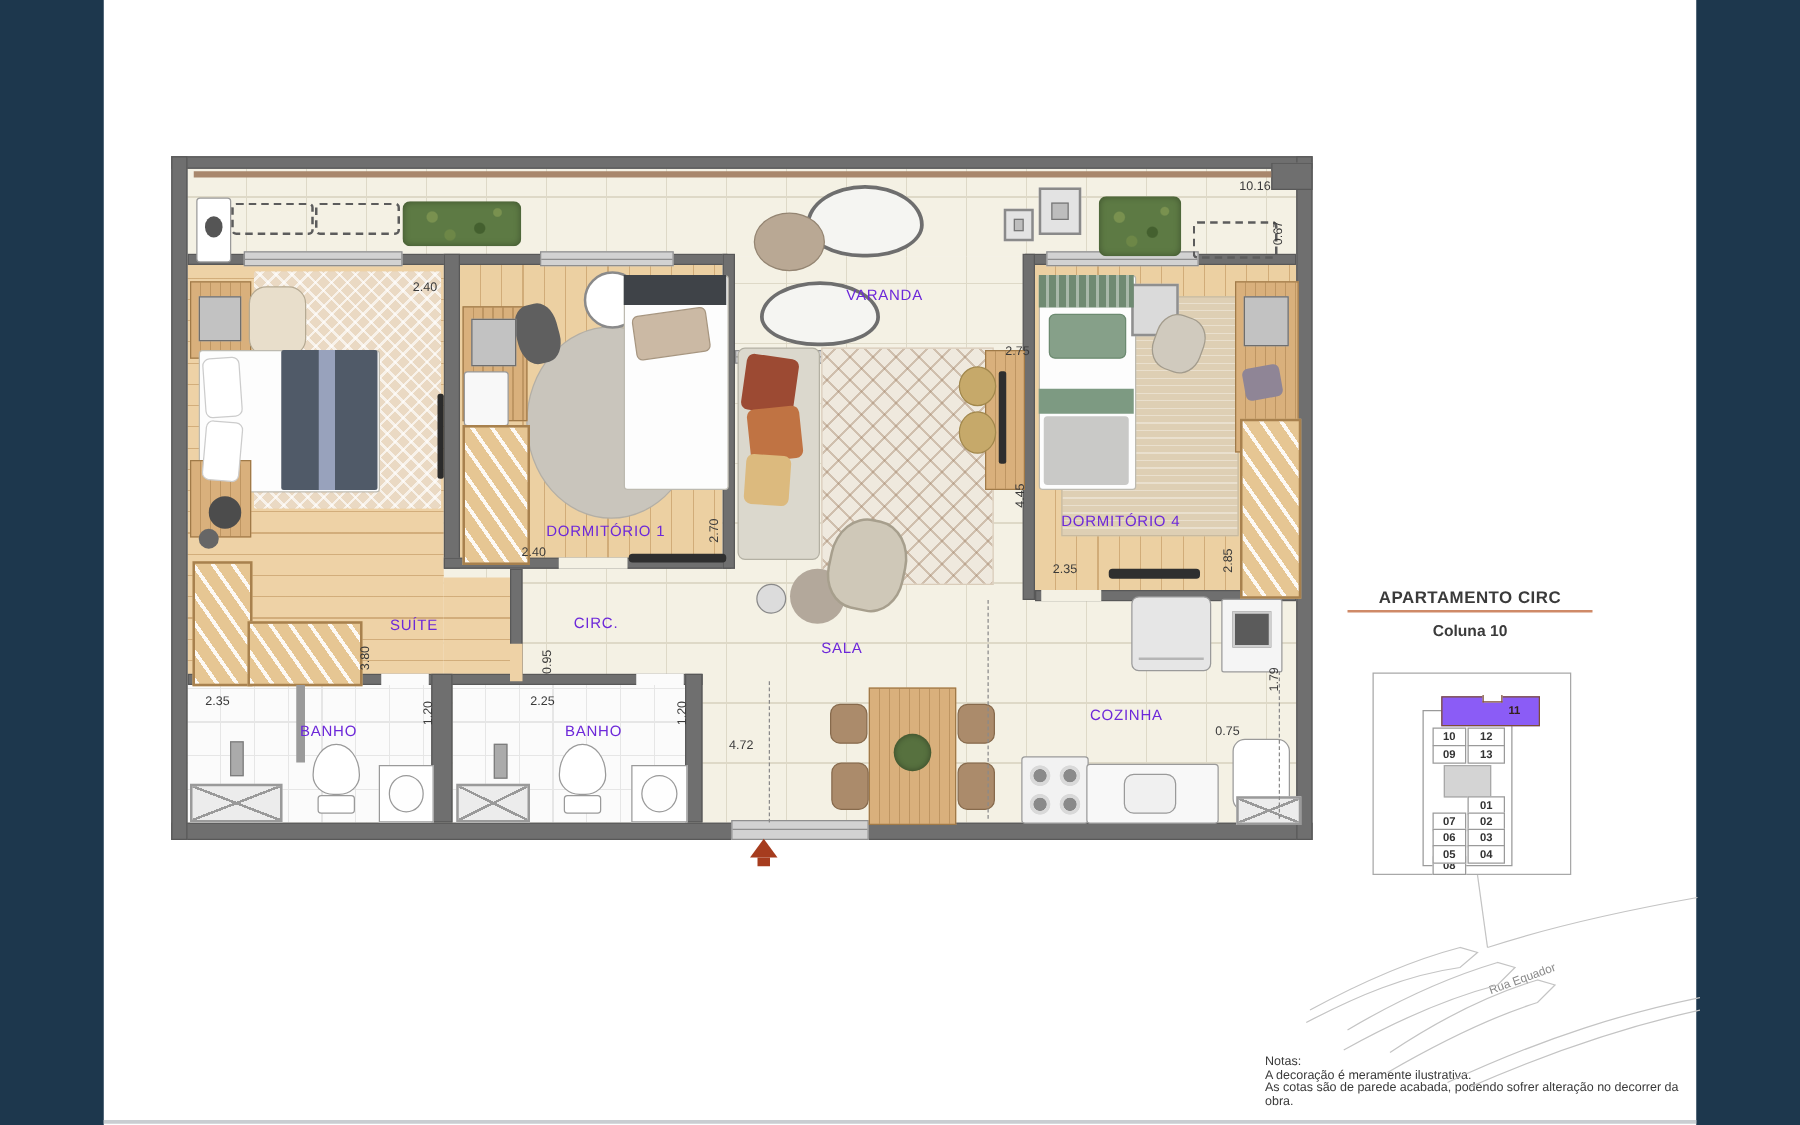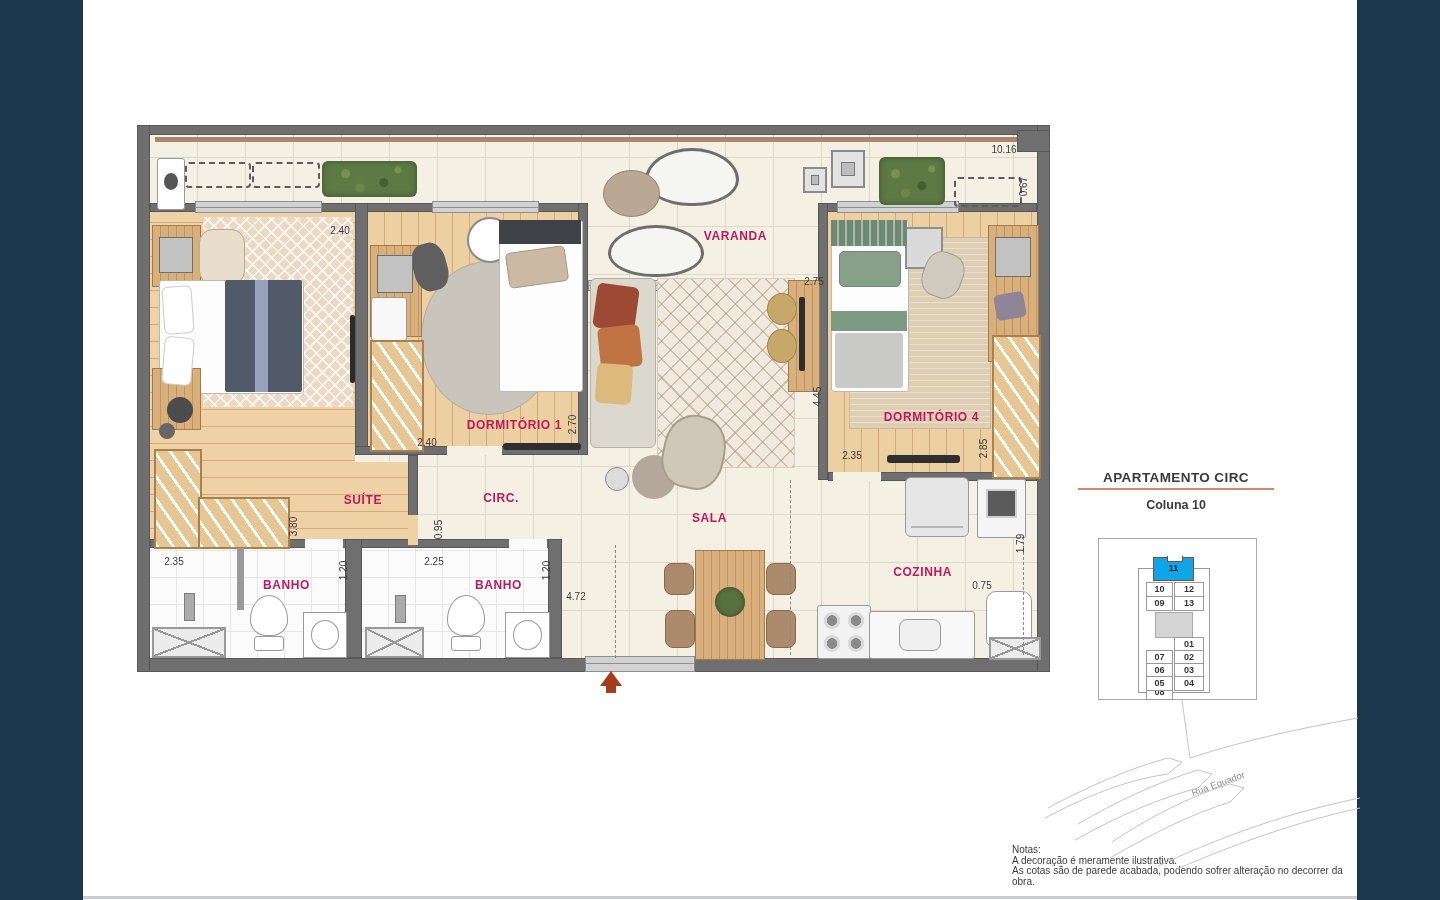--- a/index.html
+++ b/index.html
@@ -66,33 +66,33 @@
      radial-gradient(circle at 73% 72%,#8a8a8a 5px,#d9d9d9 5.5px 8px,transparent 8.5px),#f2f2f2;}
   .washer{position:absolute;z-index:4;background:#f5f5f5;border:1.5px solid #9a9a9a;border-radius:2px;}
   .washer::before{content:"";position:absolute;left:18%;right:18%;top:16%;bottom:34%;background:#5b5b5b;border:2px solid #cfcfcf;}
   .fridge{position:absolute;z-index:4;background:#e6e6e6;border:1.5px solid #9a9a9a;border-radius:6px;}
   .fridge::after{content:"";position:absolute;left:8%;right:8%;bottom:14%;height:2px;background:#b5b5b5;}
   .heater{position:absolute;z-index:4;background:#fff;border:1.5px solid #9a9a9a;border-radius:3px;}
   .heater::before{content:"";position:absolute;left:22%;right:22%;top:28%;bottom:38%;border-radius:50%;background:#555;}
   .circle{border-radius:50%;}
 
   
-  .room-label{position:absolute;z-index:6;font-weight:bold;font-size:12px;letter-spacing:.6px;color:#be185d;text-align:right;white-space:nowrap;}
+  .room-label{position:absolute;z-index:6;font-weight:normal;font-size:12px;letter-spacing:.6px;color:#6d28d9;text-align:left;white-space:nowrap;}
   .dim{position:absolute;z-index:6;font-size:10px;color:#3a3a3a;white-space:nowrap;text-align:center;}
   .dim-v{transform:rotate(-90deg);transform-origin:center;}
 
   .arrow-entry{position:absolute;z-index:6;width:0;height:0;border-left:11px solid transparent;border-right:11px solid transparent;border-bottom:15px solid #a63c1e;}
   .arrow-stem{position:absolute;z-index:6;background:#a63c1e;}
 
   
   .kp-box{position:absolute;background:#fff;border:1px solid #a8a8a8;z-index:2;}
   .kp-outline{position:absolute;border:1px solid #9a9a9a;background:#fff;}
   .kp-cell{position:absolute;border:1px solid #9a9a9a;background:#fff;font-size:9px;font-weight:bold;color:#333;text-align:center;line-height:13px;height:13px;width:25px;}
   .kp-core{position:absolute;background:#d4d4d4;border:1px solid #a8a8a8;}
-  .kp-unit11{position:absolute;background:#0ea5e9;border:1.5px solid #7d4e36;font-size:9px;font-weight:bold;color:#33201a;text-align:center;line-height:20px;}
+  .kp-unit11{position:absolute;background:#8b5cf6;border:1.5px solid #7d4e36;font-size:9px;font-weight:bold;color:#33201a;text-align:center;line-height:20px;padding-left:38px;}
   .kp-unit11::before{content:"";position:absolute;top:-2px;left:50%;margin-left:-7px;width:14px;height:5px;background:#fff;border:1.5px solid #7d4e36;border-top:none;}
   .panel-title{position:absolute;font-size:13.5px;font-weight:bold;color:#3a3a3a;letter-spacing:.4px;text-align:center;}
   .panel-sub{position:absolute;font-size:12.5px;font-weight:bold;color:#3a3a3a;text-align:center;}
   .panel-rule{position:absolute;height:2px;background:#cf8a68;}
   .street{position:absolute;font-size:9.5px;color:#8a8a8a;transform:rotate(-20deg);white-space:nowrap;}
   .notes{position:absolute;font-size:10px;color:#3a3a3a;line-height:10.5px;}
 </style>
 </head>
 <body>
 
@@ -205,21 +205,21 @@
     <div class="abs" style="left:662px;top:172px;width:6px;height:74px;background:#2e2e2e;border-radius:2px;z-index:5;"></div>
     <div class="abs circle" style="left:630px;top:168px;width:28px;height:30px;background:#c6a96a;border:1px solid #a1874c;z-index:4;"></div>
     <div class="abs circle" style="left:630px;top:204px;width:28px;height:32px;background:#c6a96a;border:1px solid #a1874c;z-index:4;"></div>
     <div class="wood" style="left:558px;top:425px;width:68px;height:108px;"></div>
     <div class="abs circle" style="left:578px;top:462px;width:30px;height:30px;background:#57713f;box-shadow:inset 0 0 5px rgba(0,0,0,.4);z-index:5;"></div>
     <div class="abs" style="left:527px;top:438px;width:28px;height:30px;background:#ab8b6b;border:1px solid #876a4c;border-radius:8px;z-index:4;"></div>
     <div class="abs" style="left:528px;top:485px;width:28px;height:36px;background:#ab8b6b;border:1px solid #876a4c;border-radius:8px;z-index:4;"></div>
     <div class="abs" style="left:629px;top:438px;width:28px;height:30px;background:#ab8b6b;border:1px solid #876a4c;border-radius:8px;z-index:4;"></div>
     <div class="abs" style="left:629px;top:485px;width:28px;height:36px;background:#ab8b6b;border:1px solid #876a4c;border-radius:8px;z-index:4;"></div>
     <div class="room-label" style="left:520px;top:386px;width:70px;">SALA</div>
-    <div class="dim" style="left:419px;top:466px;width:40px;">4.72</div>
+    <div class="dim" style="left:436px;top:466px;width:40px;">4.72</div>
     <div class="dash-v" style="left:478px;top:420px;height:113px;"></div>
     <div class="dim" style="left:660px;top:151px;width:34px;">2.75</div>
     <div class="dim dim-v" style="left:665px;top:266px;width:30px;">4.45</div>
 
     <div class="room-label" style="left:322px;top:366px;width:60px;">CIRC.</div>
     <div class="dim dim-v" style="left:286px;top:399px;width:30px;">0.95</div>
 
     <div class="abs" style="left:100px;top:423px;width:7px;height:62px;background:#9a9a9a;z-index:4;"></div>
     <div class="abs" style="left:47px;top:468px;width:9px;height:26px;background:#ababab;border:1px solid #7d7d7d;z-index:4;"></div>
     <div class="xbox" style="left:15px;top:502px;width:70px;height:27px;"></div>

